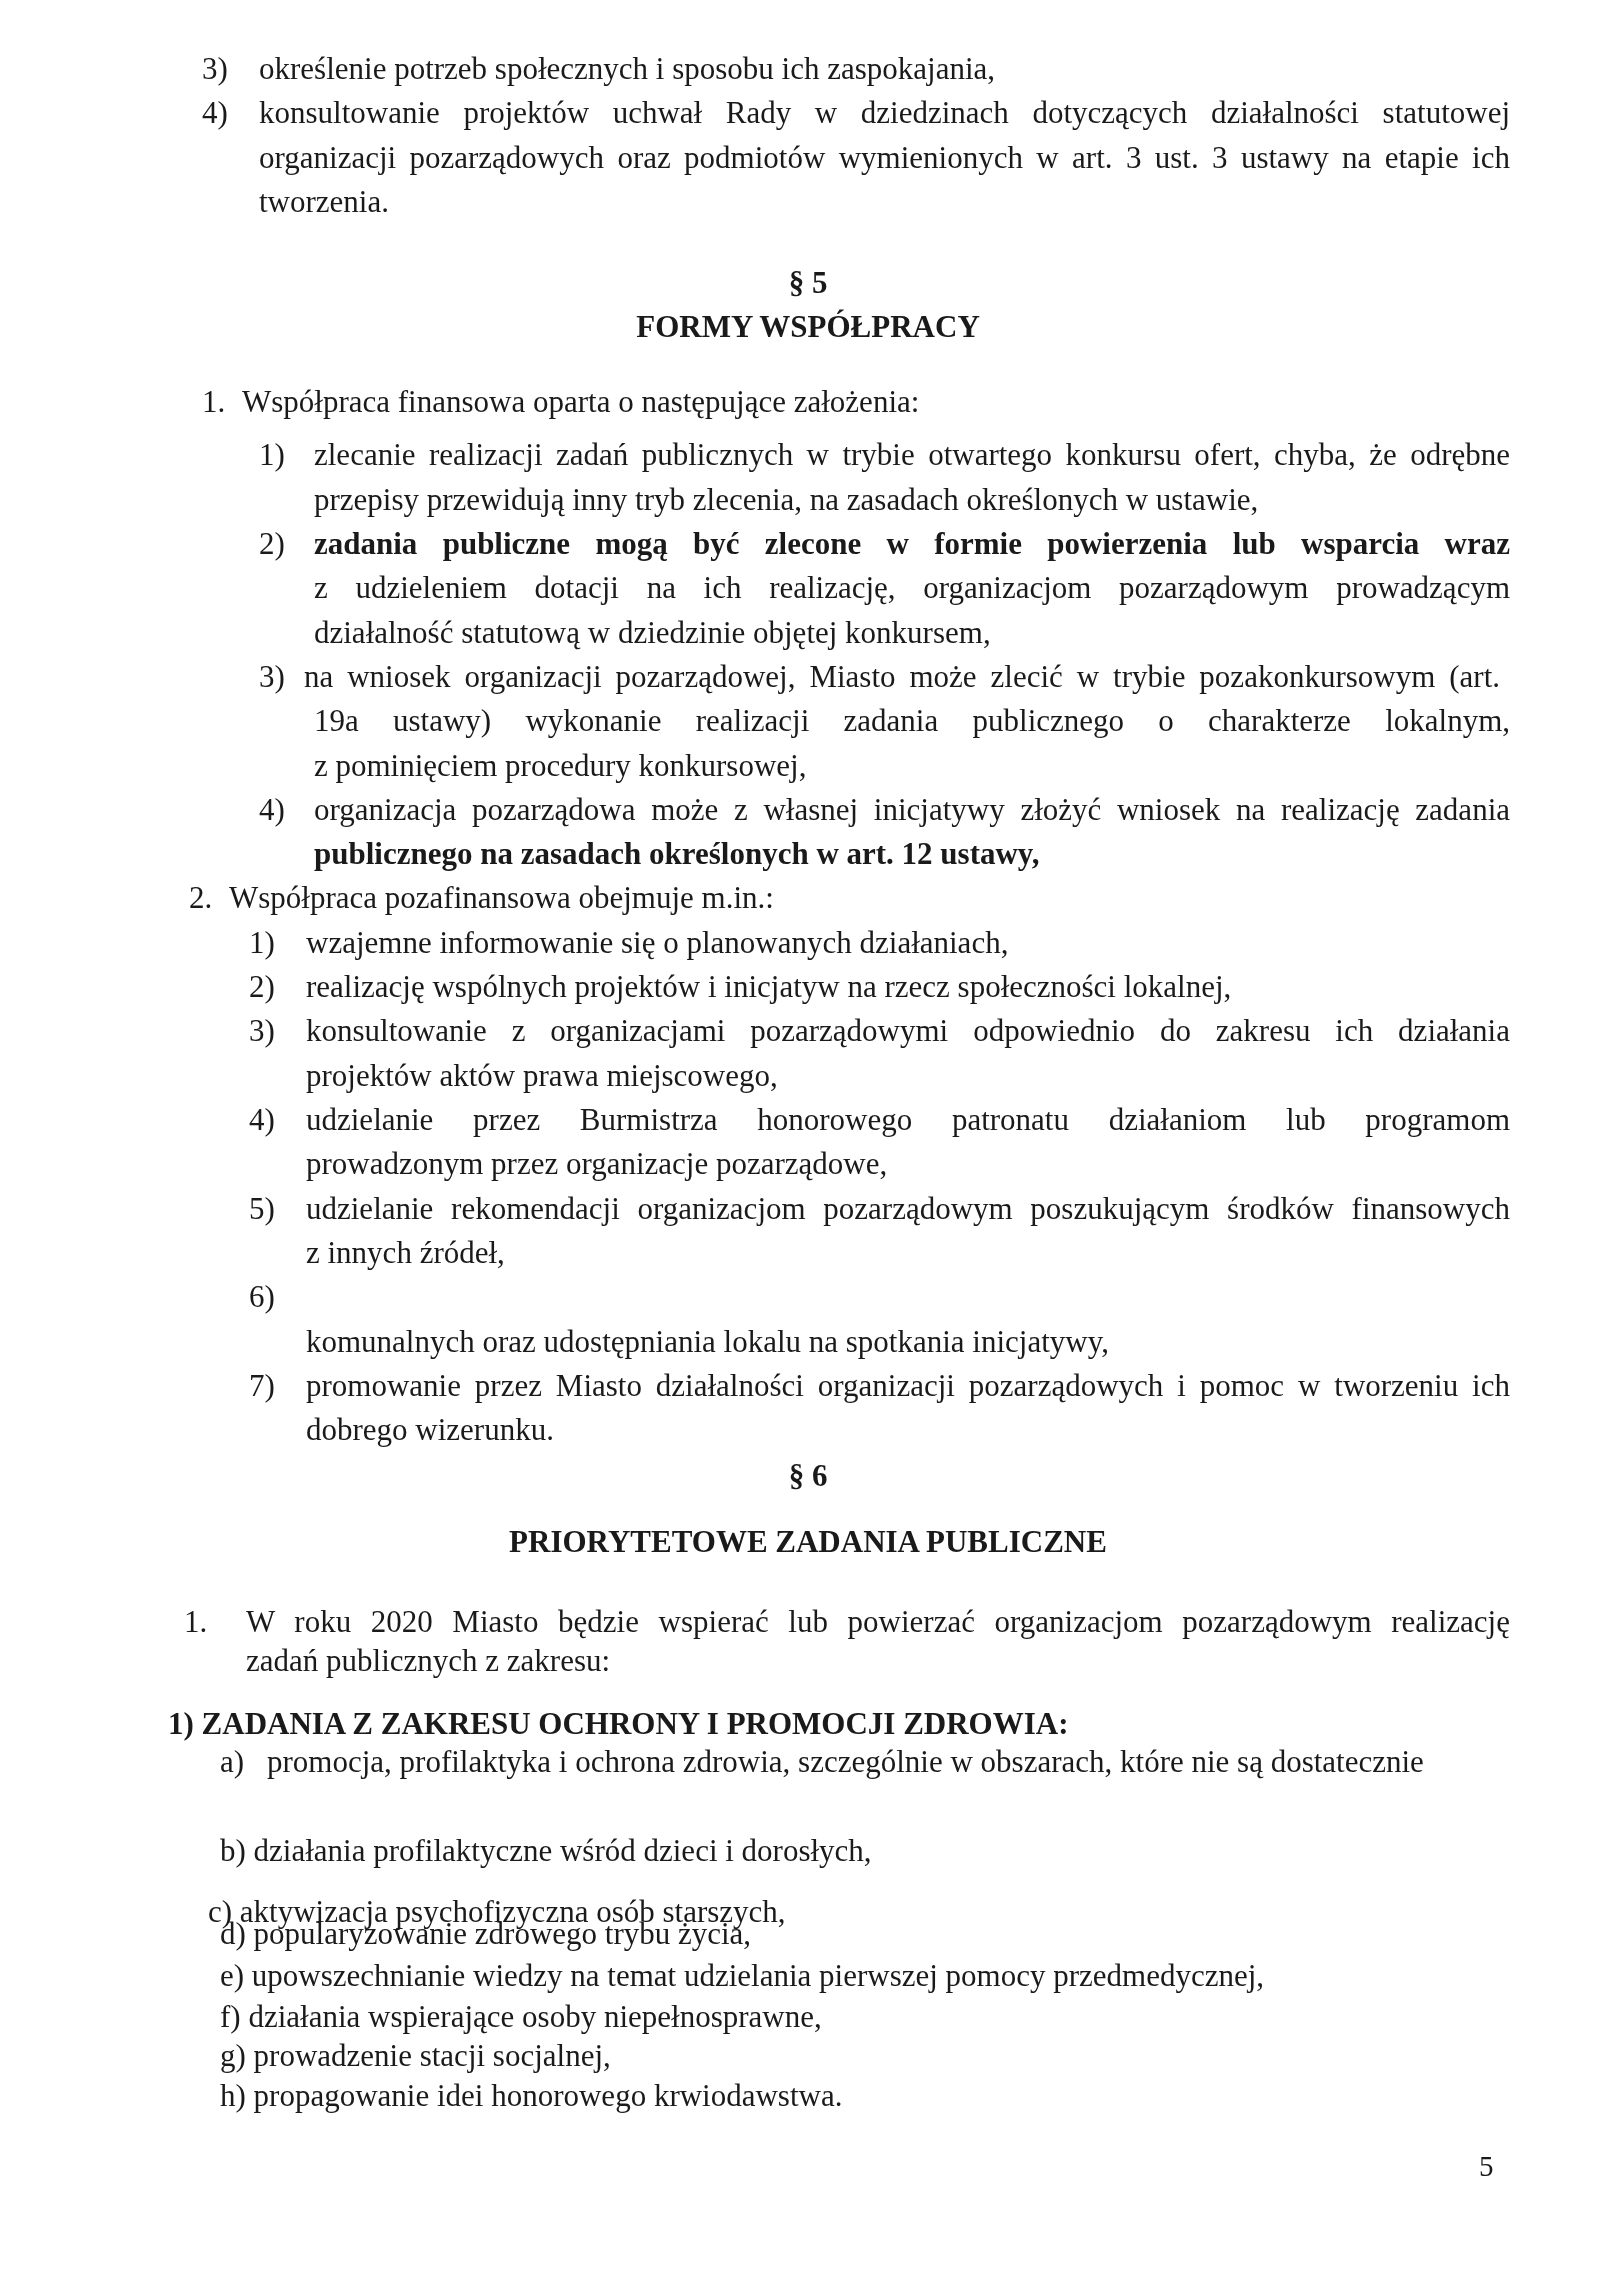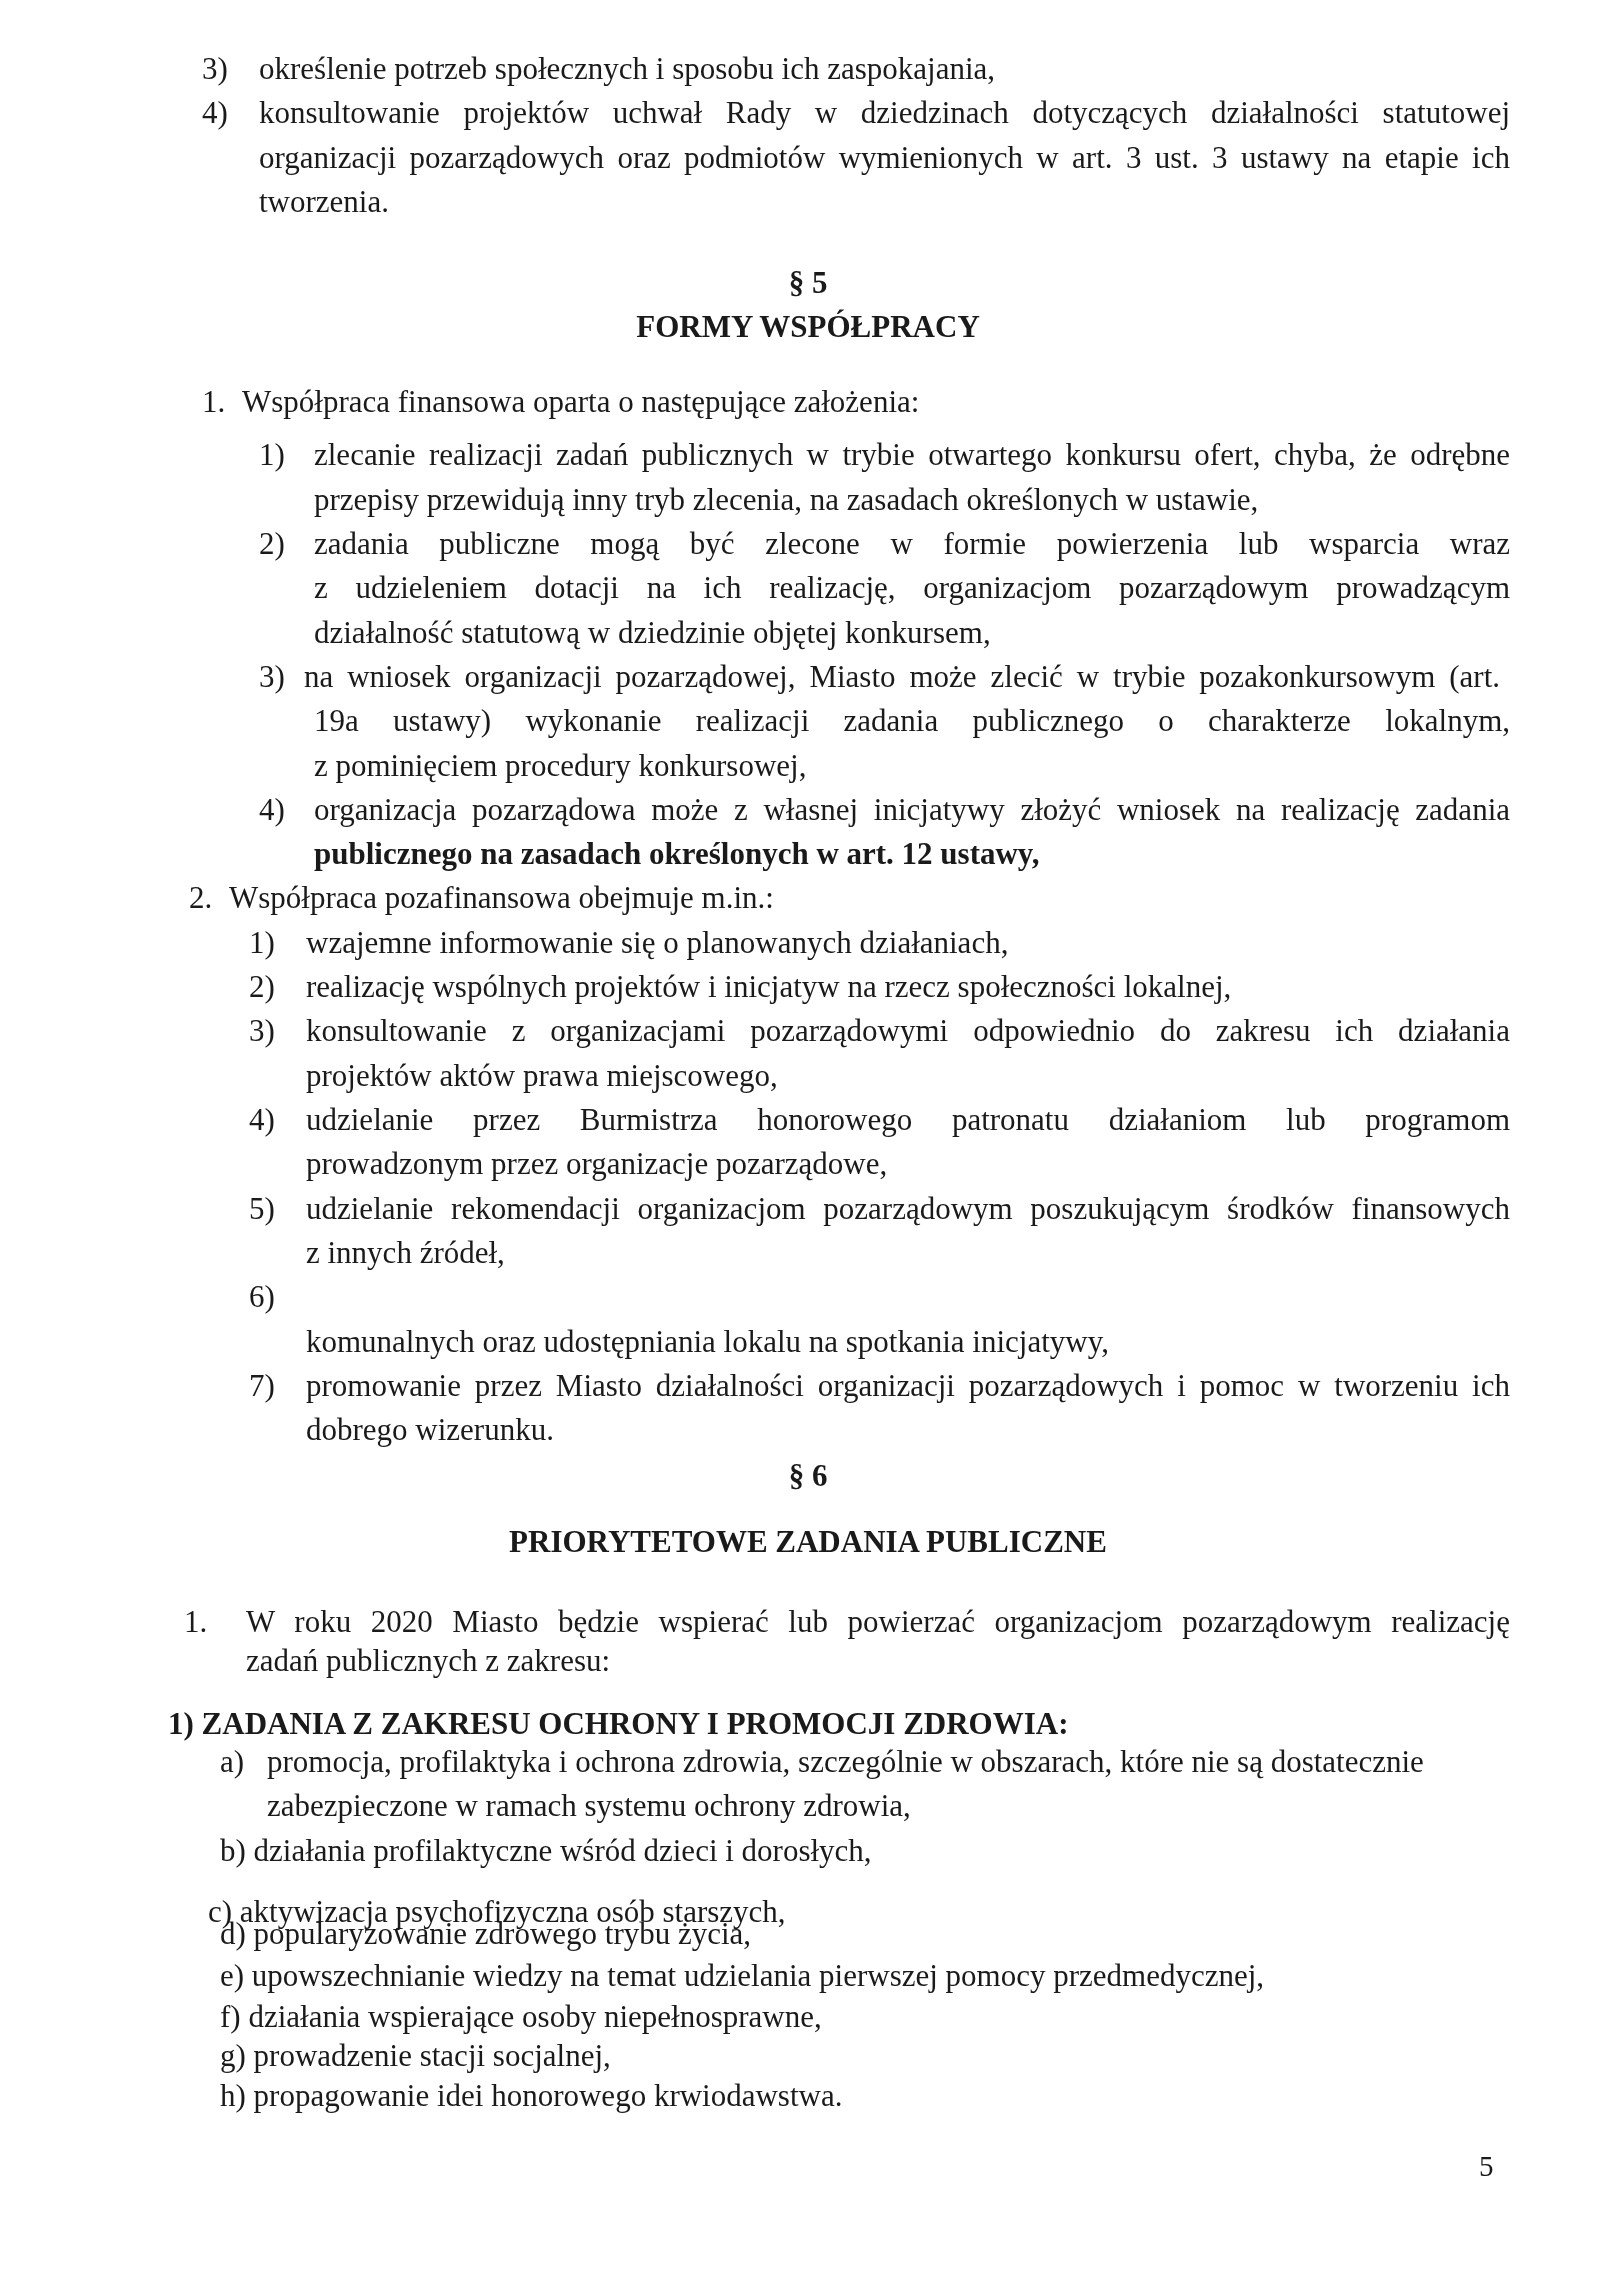--- a/index.html
+++ b/index.html
@@ -35,21 +35,21 @@
   <div class="center bold" style="top:305px;">FORMY WSPÓŁPRACY</div>
 
   <div class="num" style="left:202px; top:380px;">1.</div>
   <div class="line" style="left:242px; top:380px;text-align:center;">Współpraca finansowa oparta o następujące założenia:</div>
 
   <div class="num" style="left:259px; top:433px;">1)</div>
   <div class="just" style="left:314px; top:433px; width:1196px;">zlecanie realizacji zadań publicznych w trybie otwartego konkursu ofert, chyba, że odrębne</div>
   <div class="line" style="left:314px; top:478px;">przepisy przewidują inny tryb zlecenia, na zasadach określonych    w ustawie,</div>
 
   <div class="num" style="left:259px; top:522px;">2)</div>
-  <div class="just" style="left:314px; top:522px; width:1196px;">zadania publiczne mogą być zlecone w formie powierzenia lub wsparcia wraz</div>
+  <div class="just" style="left:314px; top:522px; width:1196px;font-weight:bold;">zadania publiczne mogą być zlecone w formie powierzenia lub wsparcia wraz</div>
   <div class="just" style="left:314px; top:566px; width:1196px;">z udzieleniem dotacji na ich realizację, organizacjom pozarządowym prowadzącym</div>
   <div class="line" style="left:314px; top:611px;">działalność statutową w dziedzinie objętej konkursem,</div>
 
   <div class="num" style="left:259px; top:655px;">3)</div>
   <div class="just" style="left:304px; top:655px; width:1196px;">na wniosek organizacji pozarządowej, Miasto może zlecić w trybie pozakonkursowym (art.</div>
   <div class="just" style="left:314px; top:699px; width:1196px;">19a ustawy) wykonanie realizacji zadania publicznego o charakterze lokalnym,</div>
   <div class="line" style="left:314px; top:744px;">z pominięciem procedury konkursowej,</div>
 
   <div class="num" style="left:259px; top:788px;">4)</div>
   <div class="just" style="left:314px; top:788px; width:1196px;">organizacja pozarządowa może z własnej inicjatywy złożyć wniosek na realizację zadania</div>
@@ -87,21 +87,20 @@
   <div class="center bold" style="top:1520px;">PRIORYTETOWE ZADANIA PUBLICZNE</div>
 
   <div class="num" style="left:184px; top:1600px;">1.</div>
   <div class="just" style="left:246px; top:1600px; width:1264px;">W roku 2020 Miasto będzie wspierać lub powierzać organizacjom pozarządowym realizację</div>
   <div class="line" style="left:246px; top:1639px;">zadań publicznych z zakresu:</div>
 
   <div class="line bold" style="left:168px; top:1702px;">1) ZADANIA Z ZAKRESU OCHRONY I PROMOCJI ZDROWIA:</div>
 
   <div class="num" style="left:220px; top:1740px;">a)</div>
   <div class="line" style="left:267px; top:1740px;">promocja, profilaktyka i ochrona zdrowia, szczególnie w obszarach, które  nie są dostatecznie</div>
-  <div class="line" style="left:267px; top:1784px;">zabezpieczone w ramach systemu ochrony zdrowia,</div>
 
   <div class="line" style="left:220px; top:1829px;">b) działania profilaktyczne wśród dzieci i dorosłych,</div>
   <div class="line" style="left:208px; top:1870px;margin-top:20px;">c) aktywizacja psychofizyczna osób starszych,</div>
   <div class="line" style="left:220px; top:1912px;">d) popularyzowanie zdrowego trybu życia,</div>
   <div class="line" style="left:220px; top:1954px;">e) upowszechnianie wiedzy na temat udzielania pierwszej pomocy przedmedycznej,</div>
   <div class="line" style="left:220px; top:1995px;">f) działania wspierające osoby niepełnosprawne,</div>
   <div class="line" style="left:220px; top:2034px;">g) prowadzenie stacji socjalnej,</div>
   <div class="line" style="left:220px; top:2074px;">h) propagowanie idei honorowego krwiodawstwa.</div>
 
   <div class="pn" style="left:1479px; top:2144px;">5</div>

